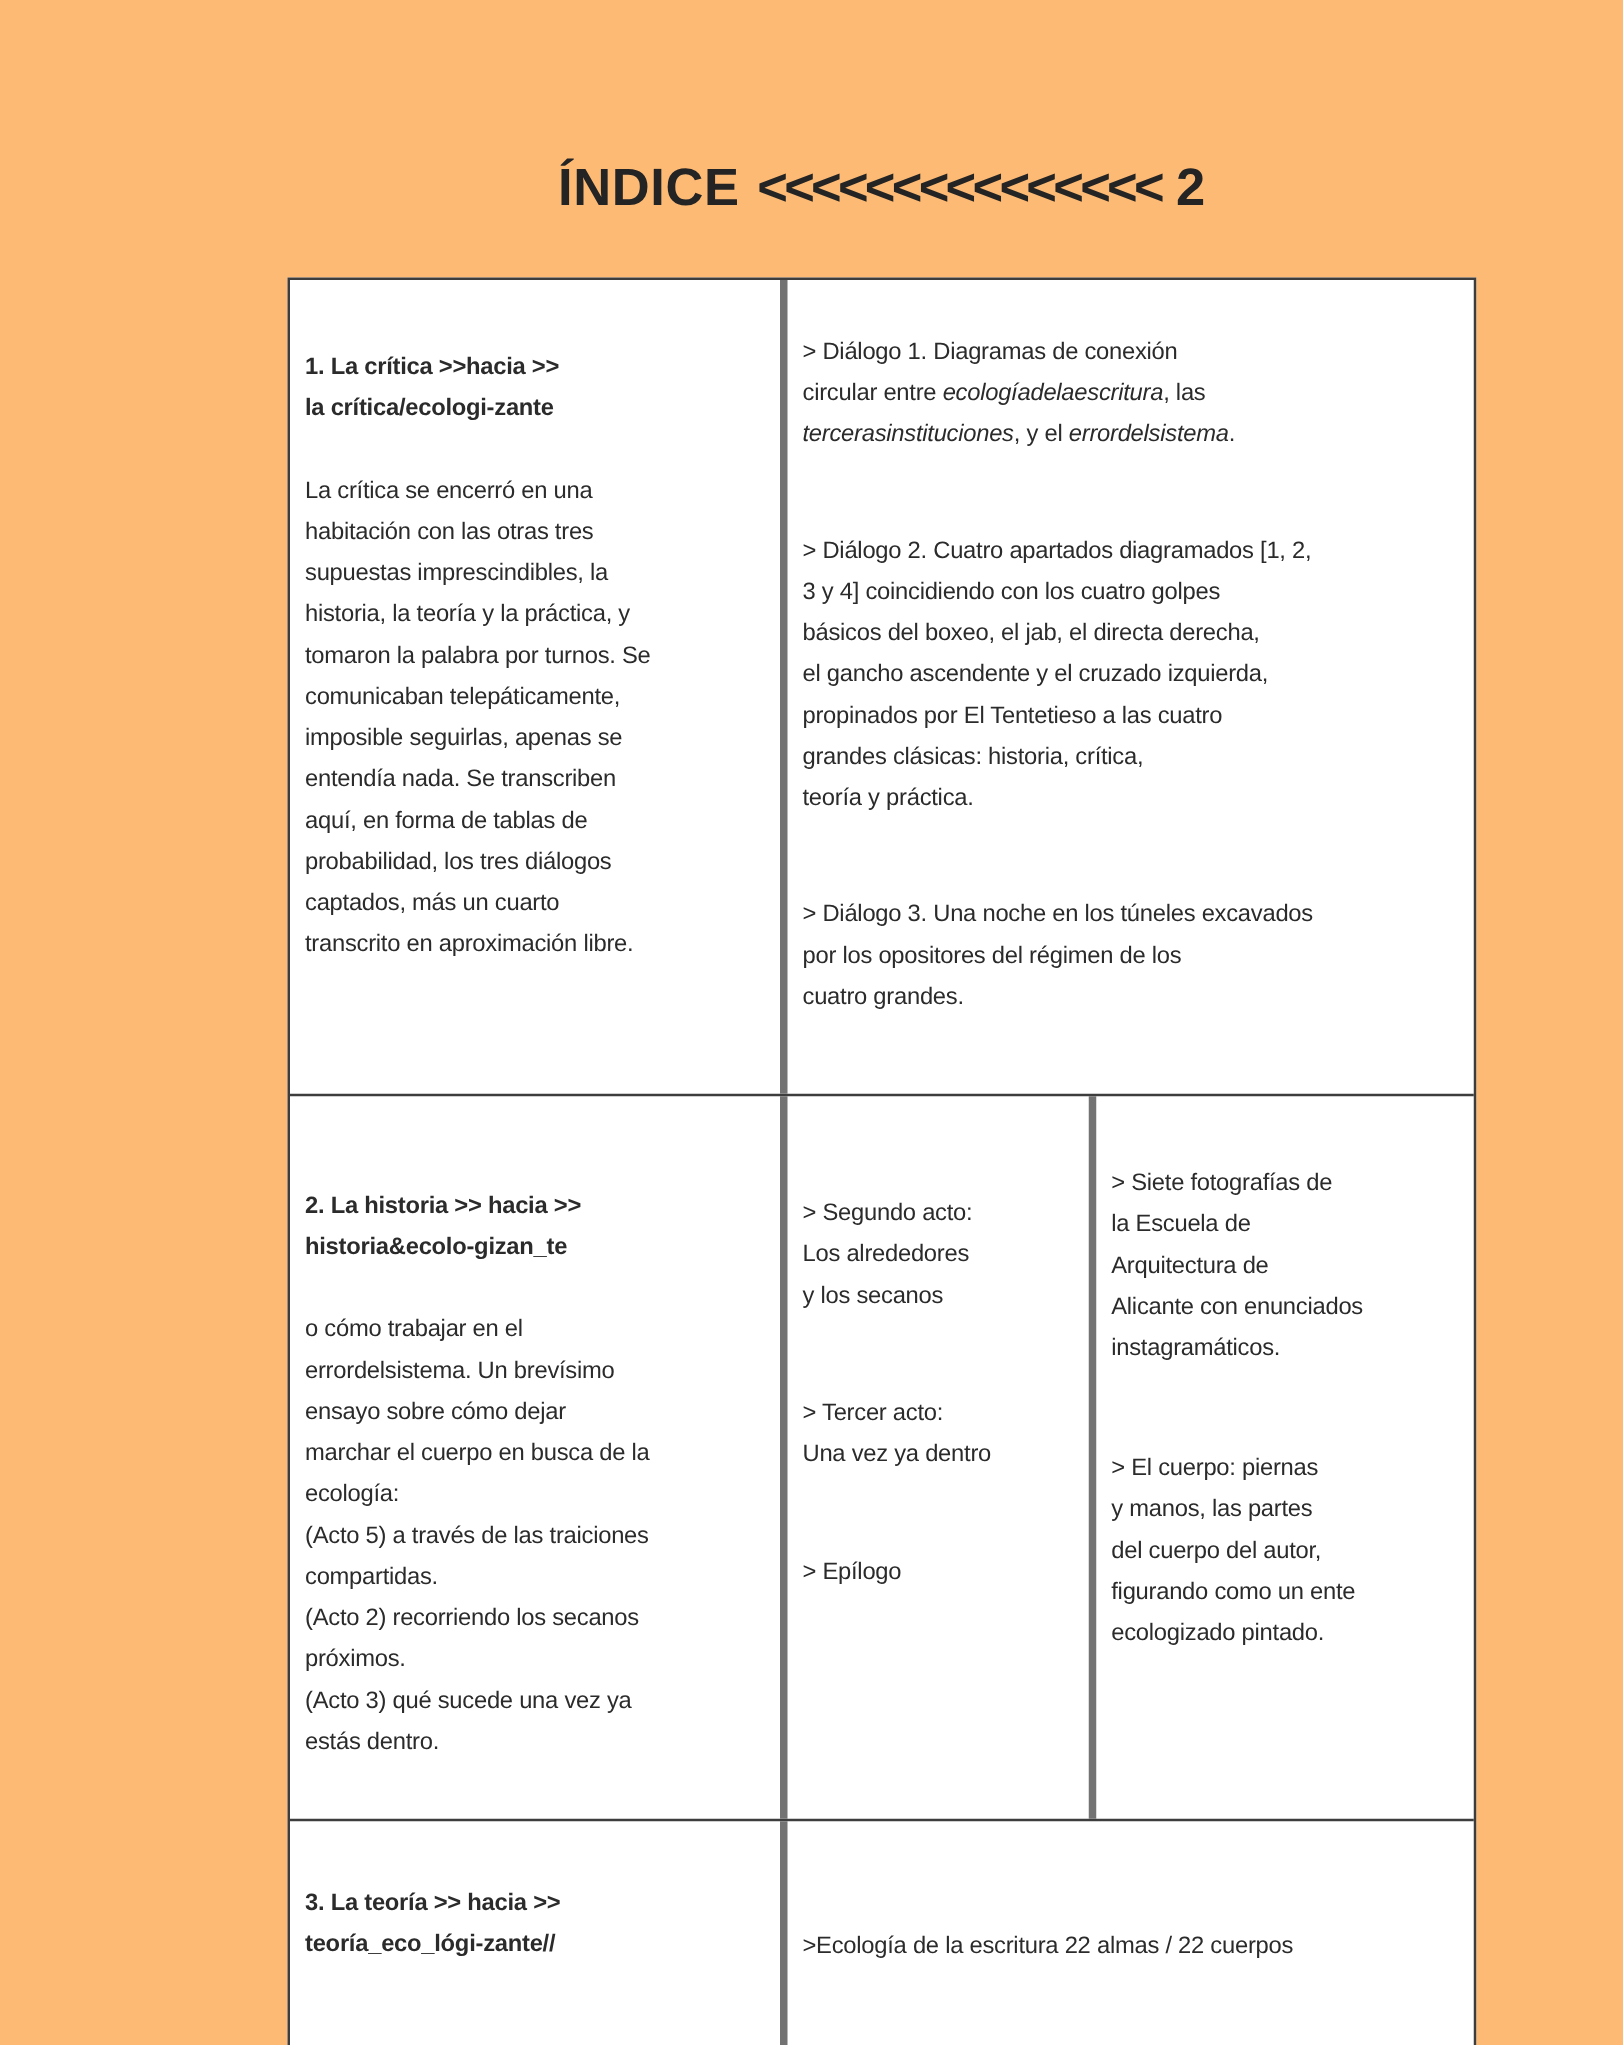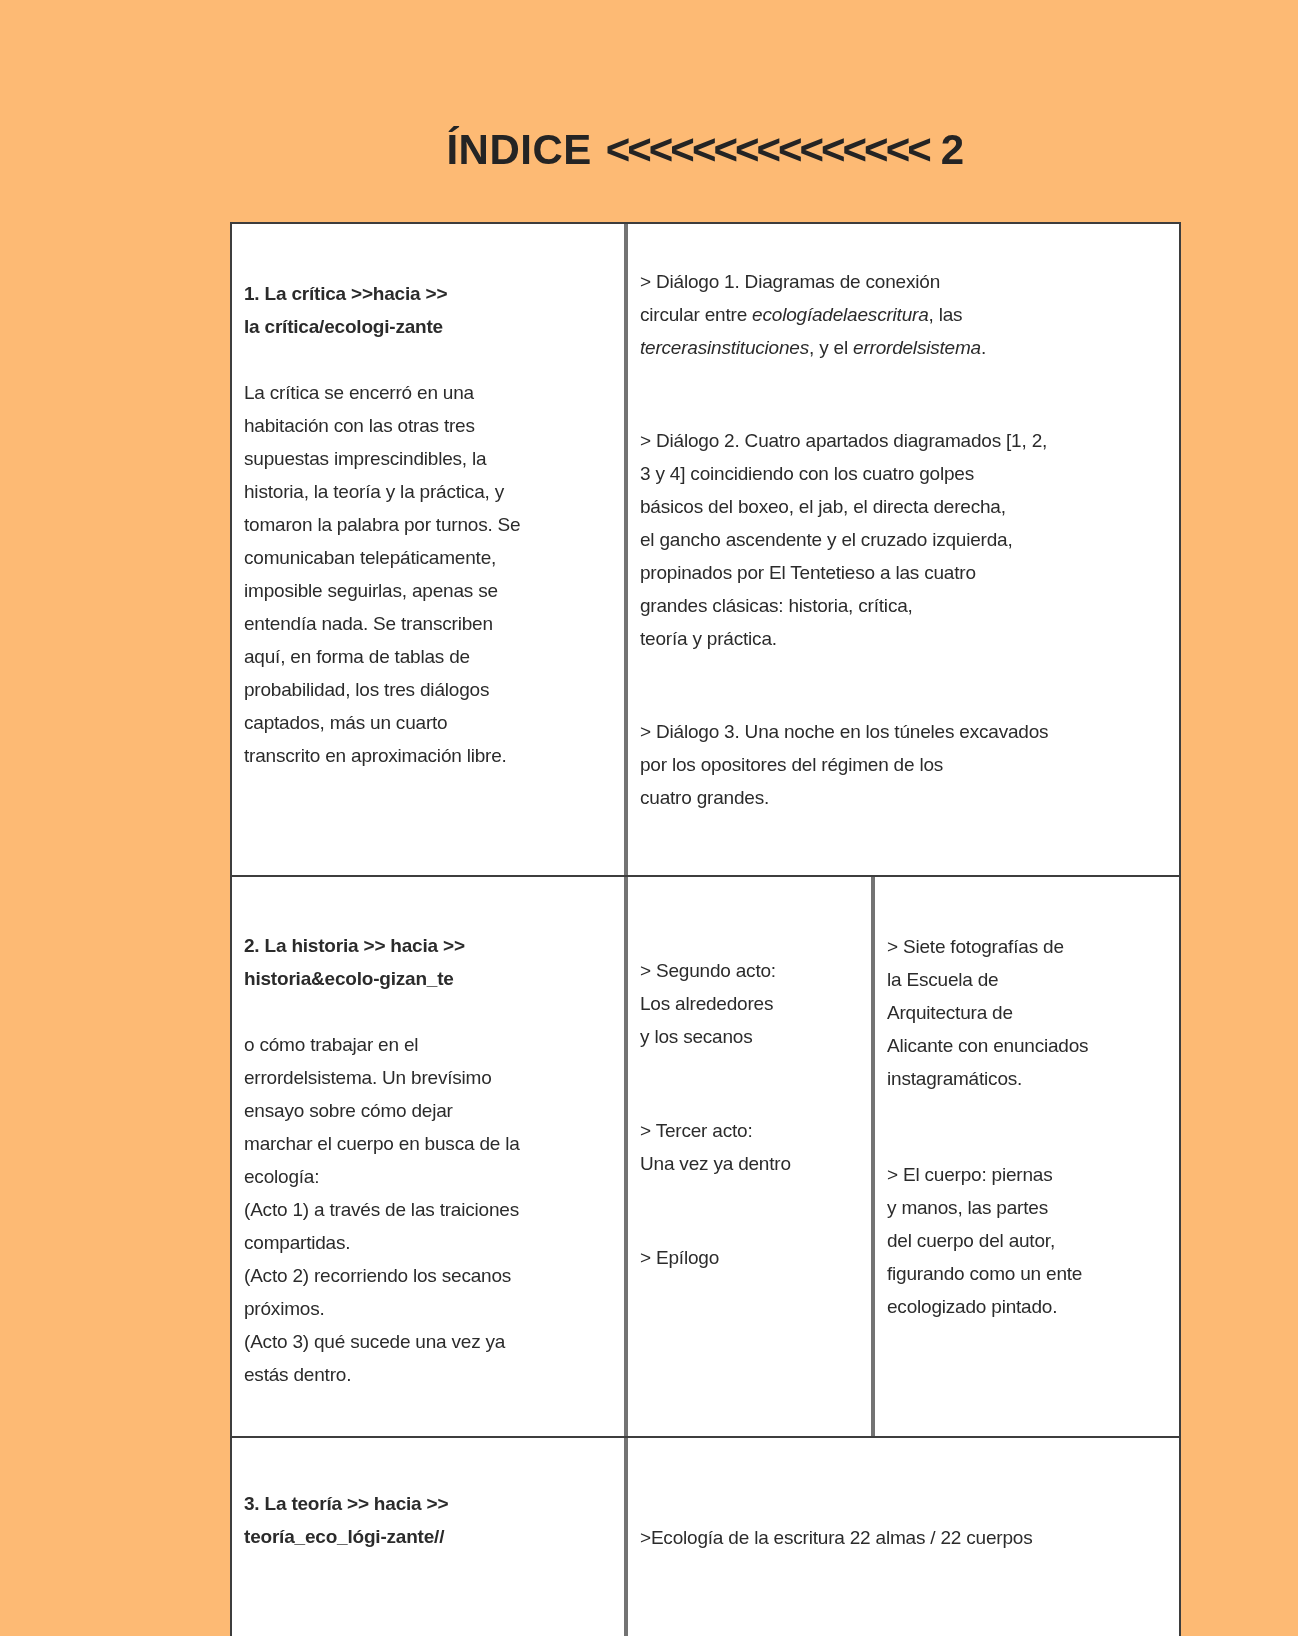--- a/index.html
+++ b/index.html
@@ -43,27 +43,27 @@
   .row1 { grid-template-columns: 392px 1fr; min-height: 486px; }
   .row2 { grid-template-columns: 392px 247px 1fr; min-height: 454px; }
   .row3 { grid-template-columns: 392px 1fr; min-height: 311px; }
   .cell {
     padding: 20px 12px 12px 12px;
     font-size: 19px;
     line-height: 33px;
     letter-spacing: -0.2px;
     white-space: pre-line;
   }
-  .cell + .cell { border-left: 4px solid #737373; }
+  .cell + .cell { border-left: 6px solid #737373; }
   .heading { font-weight: 700; }
   .para { margin: 0 0 27px 0; }
   .para:last-child { margin-bottom: 16px; }
   .it { font-style: italic; }
   .r1-right { padding-top: 8px; padding-left: 12px; }
-  .r2-left { padding-top: 19px; }
+  .r2-left { padding-top: 38px; }
   .r2-mid { padding-top: 44px; }
   .r2-mid .para { margin-bottom: 28px; }
   .r2-right { }
   .r2-right .para { margin-bottom: 30px; }
   .r3-left { padding-top: 16px; }
   .r3-right { padding-top: 50px; }
   .r3-right .para { }
 </style>
 </head>
 <body>
@@ -110,21 +110,21 @@
 
     <div class="t-row row2">
       <div class="cell r2-left">
         <div class="heading">2. La historia &gt;&gt; hacia &gt;&gt;
 historia&amp;ecolo-gizan_te</div>
         <div class="body">o cómo trabajar en el
 errordelsistema. Un brevísimo
 ensayo sobre cómo dejar
 marchar el cuerpo en busca de la
 ecología:
-(Acto 1) a través de las traiciones
+(Acto 5) a través de las traiciones
 compartidas.
 (Acto 2) recorriendo los secanos
 próximos.
 (Acto 3) qué sucede una vez ya
 estás dentro.</div>
       </div>
       <div class="cell r2-mid">
         <p class="para">&gt; Segundo acto:
 Los alrededores
 y los secanos</p>

